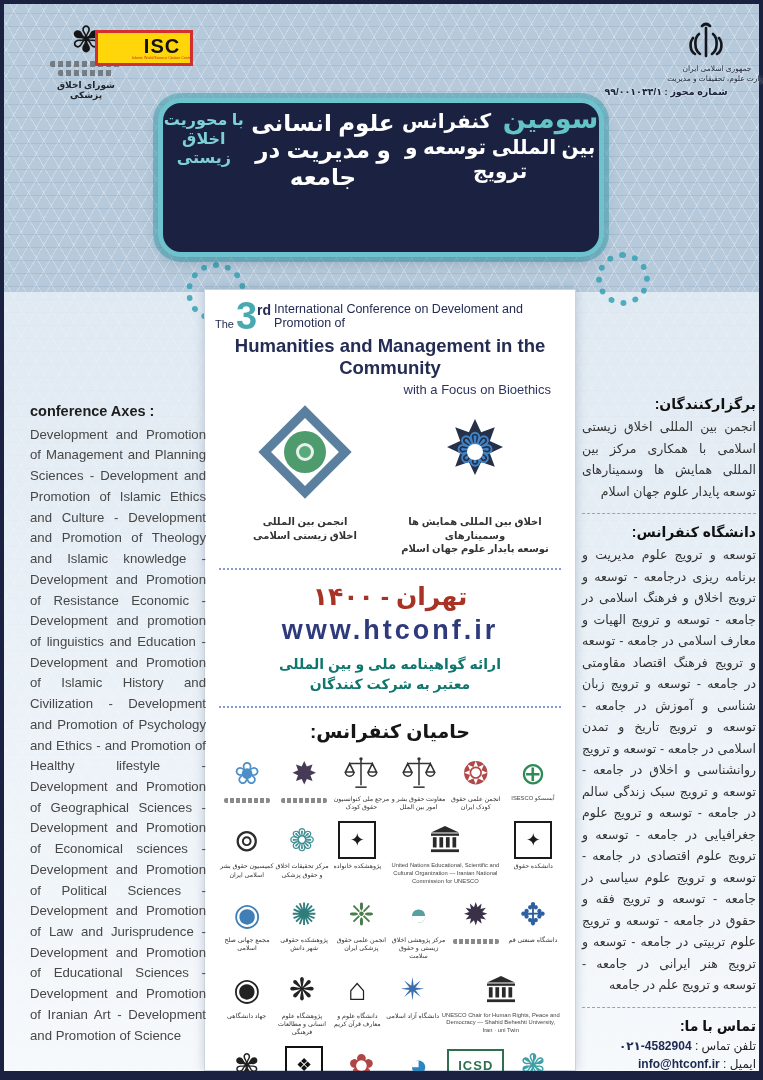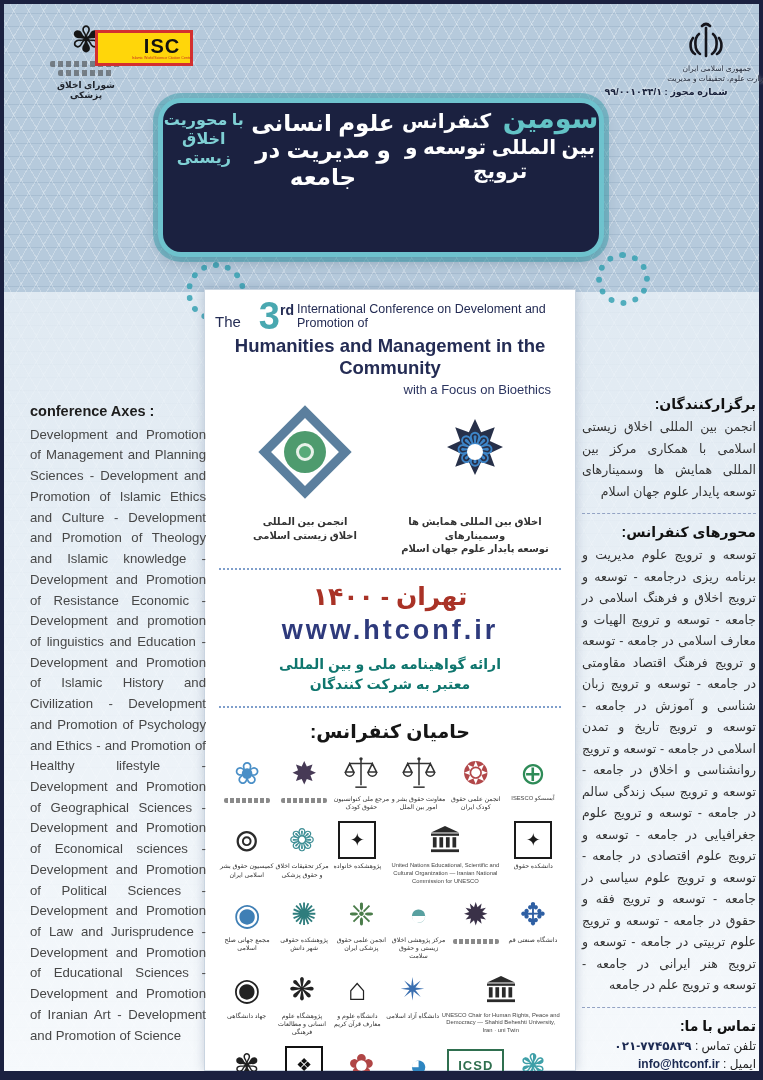--- a/index.html
+++ b/index.html
@@ -45,21 +45,21 @@
   .banner .l1{font-size:20px;color:#fff;font-weight:bold;}
   .banner .l1 .hl{color:#63c3c6;font-size:27px;font-weight:900;margin-left:6px;}
   .banner .l2{font-size:23px;color:#ffffff;font-weight:700;margin-top:7px;letter-spacing:.5px;}
   .banner .l3{font-size:16px;color:#7fd0d4;font-weight:bold;margin-top:7px;}
 
   
   .panel{position:absolute;left:204px;top:289px;width:372px;height:782px;background:#fff;z-index:4;
     border:1px solid #c9d4e0;box-shadow:0 0 10px rgba(60,80,110,.25);box-sizing:border-box;
     padding:12px 10px 6px 10px;}
   .ttl-row{display:flex;align-items:flex-end;justify-content:center;color:#242c54;}
-  .ttl-row .the{font-size:15px;margin-right:18px;padding-bottom:2px;}
+  .ttl-row .the{font-size:11px;margin-right:2px;padding-bottom:2px;}
   .ttl-row .num{font-size:38px;font-weight:900;color:#49a8b0;line-height:.78;}
   .ttl-row .ord{font-size:14px;font-weight:bold;position:relative;top:-14px;margin-right:3px;}
   .ttl-row .rest{font-size:12.5px;padding-bottom:2px;}
   .ttl-l2{text-align:center;font-size:18.5px;font-weight:900;color:#242c54;margin-top:3px;}
   .ttl-l3{text-align:right;font-size:13px;color:#2c3560;margin:3px 14px 0 0;}
   .org-logos{display:flex;justify-content:space-evenly;align-items:flex-start;margin-top:16px;}
   .org-logo{width:160px;text-align:center;}
   .knot{position:relative;width:78px;height:78px;margin:0 auto;}
   .knot .k1{position:absolute;inset:6px;border:9px solid #5b7f9e;transform:rotate(45deg);}
   .knot .k2{position:absolute;inset:18px;background:#4e9b6e;border-radius:50%;}
@@ -411,26 +411,26 @@
 
   <div class="left-col">
     <div class="h">conference Axes :</div>
     <div>Development and Promotion of Management and Planning Sciences - Development and Promotion of Islamic Ethics and Culture - Development and Promotion of Theology and Islamic knowledge - Development and Promotion of Resistance Economic - Development and promotion of linguistics and Education - Development and Promotion of Islamic History and Civilization - Development and Promotion of Psychology and Ethics - and Promotion of Healthy lifestyle - Development and Promotion of Geographical Sciences - Development and Promotion of Economical sciences - Development and Promotion of Political Sciences - Development and Promotion of Law and Jurisprudence - Development and Promotion of Educational Sciences - Development and Promotion of Iranian Art - Development and Promotion of Science</div>
   </div>
 
   <div class="right-col">
     <div class="h">برگزارکنندگان:</div>
     <div class="b">انجمن بین المللی اخلاق زیستی اسلامی با همکاری مرکز بین المللی همایش ها وسمینارهای توسعه پایدار علوم جهان اسلام</div>
     <div class="dash"></div>
-    <div class="h">محورهای کنفرانس:</div>
+    <div class="h">دانشگاه کنفرانس:</div>
     <div class="b">توسعه و ترویج علوم مدیریت و برنامه ریزی درجامعه - توسعه و ترویج اخلاق و فرهنگ اسلامی در جامعه - توسعه و ترویج الهیات و معارف اسلامی در جامعه - توسعه و ترویج فرهنگ اقتصاد مقاومتی در جامعه - توسعه و ترویج زبان شناسی و آموزش در جامعه - توسعه و ترویج تاریخ و تمدن اسلامی در جامعه - توسعه و ترویج روانشناسی و اخلاق در جامعه - توسعه و ترویج سبک زندگی سالم در جامعه - توسعه و ترویج علوم جغرافیایی در جامعه - توسعه و ترویج علوم اقتصادی در جامعه - توسعه و ترویج علوم سیاسی در جامعه - توسعه و ترویج فقه و حقوق در جامعه - توسعه و ترویج علوم تربیتی در جامعه - توسعه و ترویج هنر ایرانی در جامعه - توسعه و ترویج علم در جامعه</div>
     <div class="dash"></div>
     <div class="h">تماس با ما:</div>
     <div class="contact-line">
-      <span>تلفن تماس : </span><span class="lat">۰۲۱-۷۷۴۵۸۳۹</span>
+      <span>تلفن تماس : </span><span class="lat">۰۲۱-4582904</span>
     </div>
     <div class="contact-line">
       <span>ایمیل : </span><span class="lat">info@htconf.ir</span>
     </div>
   </div>
 
   <div class="bottom-bar"></div>
 </div>
 
 </body></html>

